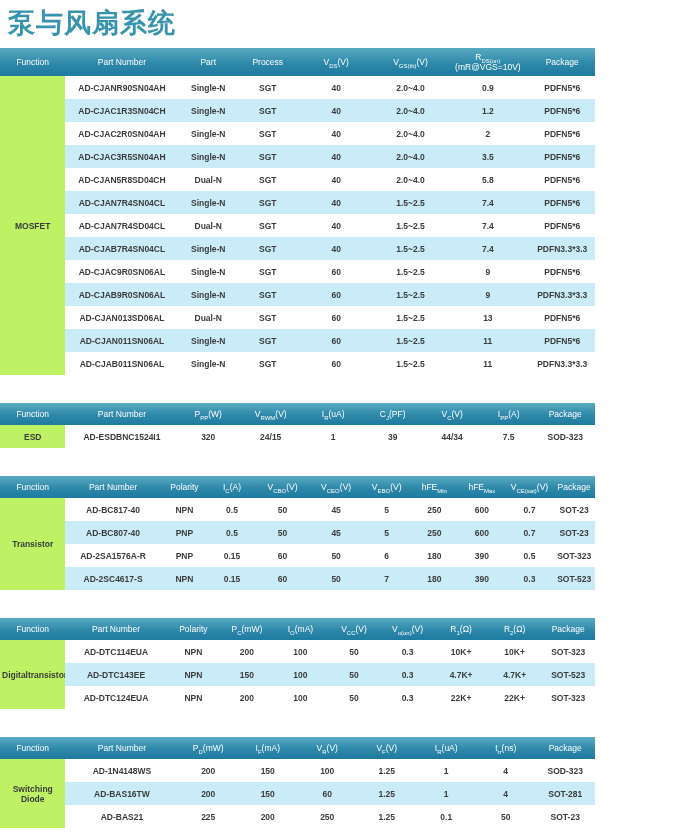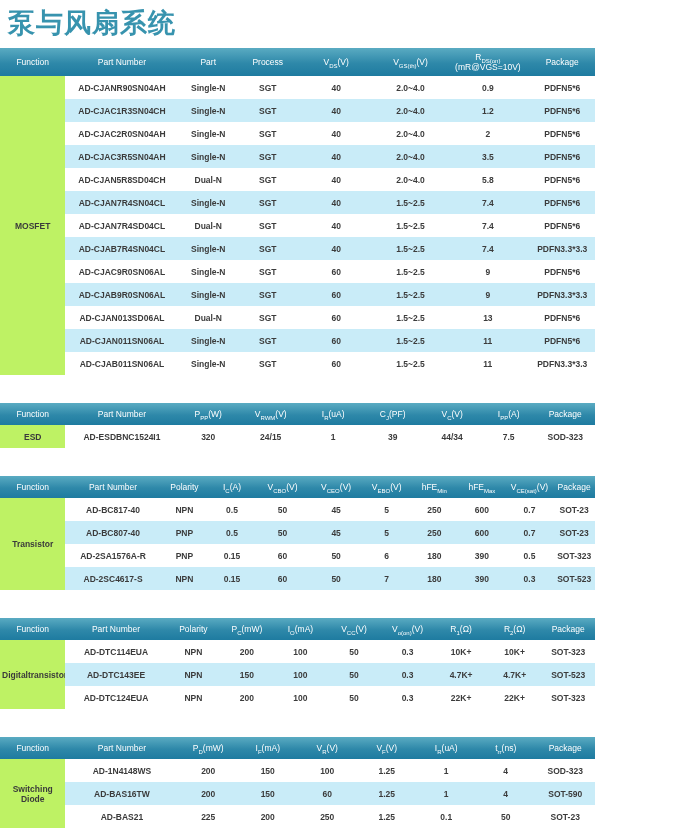--- a/index.html
+++ b/index.html
@@ -442,21 +442,21 @@
             <td class="data-cell">SOD-323</td>
           </tr>
           <tr>
             <td class="data-cell">AD-BAS16TW</td>
             <td class="data-cell">200</td>
             <td class="data-cell">150</td>
             <td class="data-cell">60</td>
             <td class="data-cell">1.25</td>
             <td class="data-cell">1</td>
             <td class="data-cell">4</td>
-            <td class="data-cell">SOT-590</td>
+            <td class="data-cell">SOT-281</td>
           </tr>
           <tr>
             <td class="data-cell">AD-BAS21</td>
             <td class="data-cell">225</td>
             <td class="data-cell">200</td>
             <td class="data-cell">250</td>
             <td class="data-cell">1.25</td>
             <td class="data-cell">0.1</td>
             <td class="data-cell">50</td>
             <td class="data-cell">SOT-23</td>

